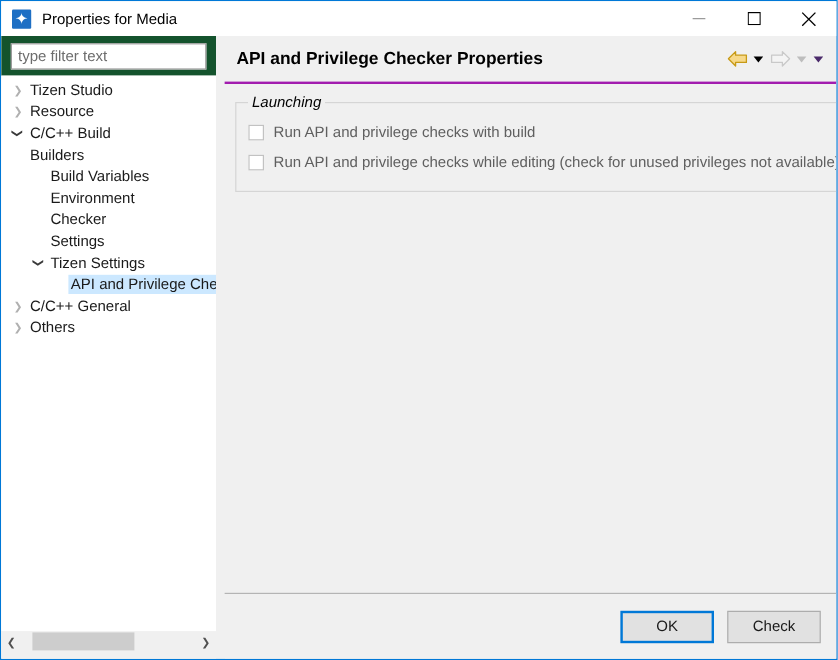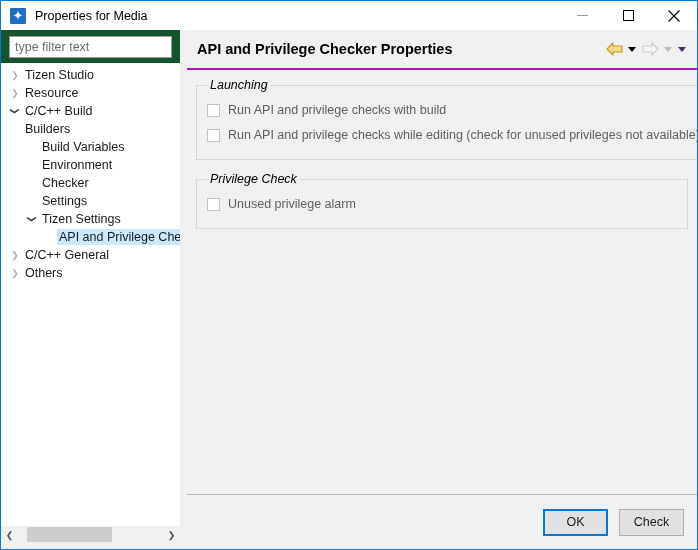--- a/index.html
+++ b/index.html
@@ -318,21 +318,21 @@
     height: 55px;
     border-top: 1px solid #b4b4b4;
     background: #f0f0f0;
     display: flex;
     align-items: center;
     justify-content: flex-end;
     padding-right: 13px;
     box-sizing: border-box;
   }
   .dlg-btn {
-    width: 65px;
+    width: 78px;
     height: 27px;
     background: #e1e1e1;
     border: 1px solid #adadad;
     font-family: "Liberation Sans", sans-serif;
     font-size: 12.5px;
     color: #1a1a1a;
     box-sizing: border-box;
     padding: 0;
   }
   .dlg-btn.default {
@@ -478,27 +478,20 @@
             <legend>Launching</legend>
             <div class="chk-row">
               <span class="chk-box dim"></span>
               <span class="chk-label">Run API and privilege checks with build</span>
             </div>
             <div class="chk-row">
               <span class="chk-box dim"></span>
               <span class="chk-label">Run API and privilege checks while editing (check for unused privileges not available)</span>
             </div>
           </fieldset>
-          <fieldset class="group">
-            <legend>Privilege Check</legend>
-            <div class="chk-row">
-              <span class="chk-box dim"></span>
-              <span class="chk-label">Unused privilege alarm</span>
-            </div>
-          </fieldset>
         </div>
 
       <div id="footer">
         <button class="dlg-btn default">OK</button>
         <button class="dlg-btn">Check</button>
       </div>
     </div>
   </div>
 </div>
 

